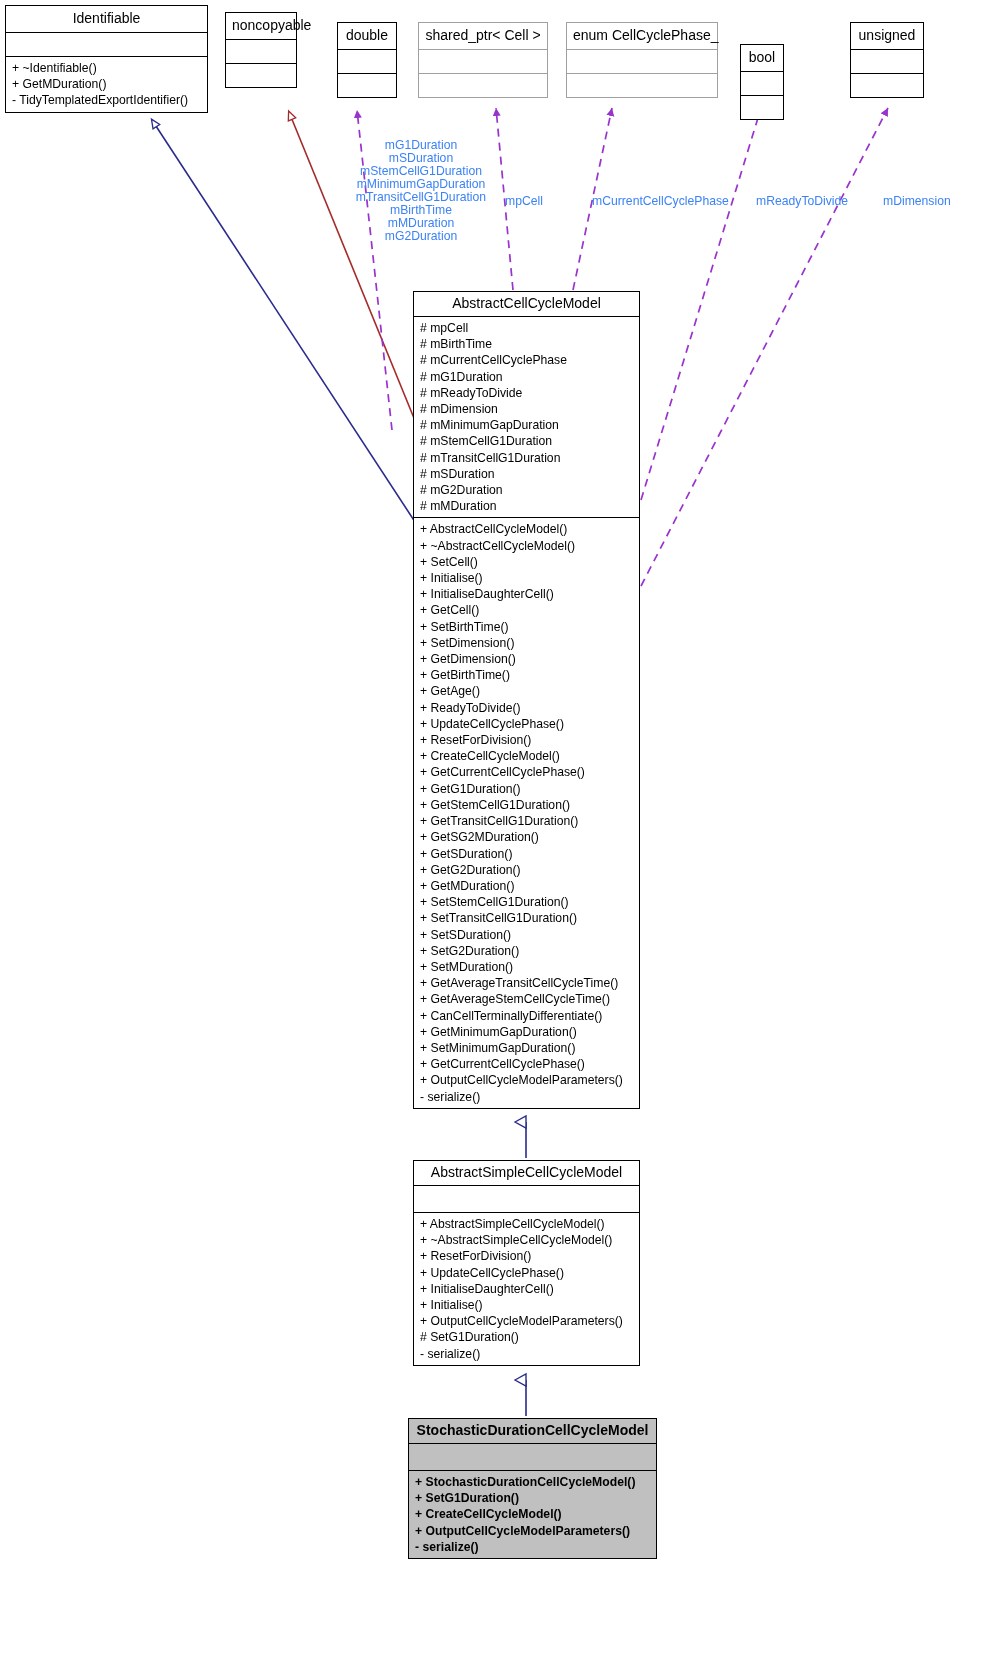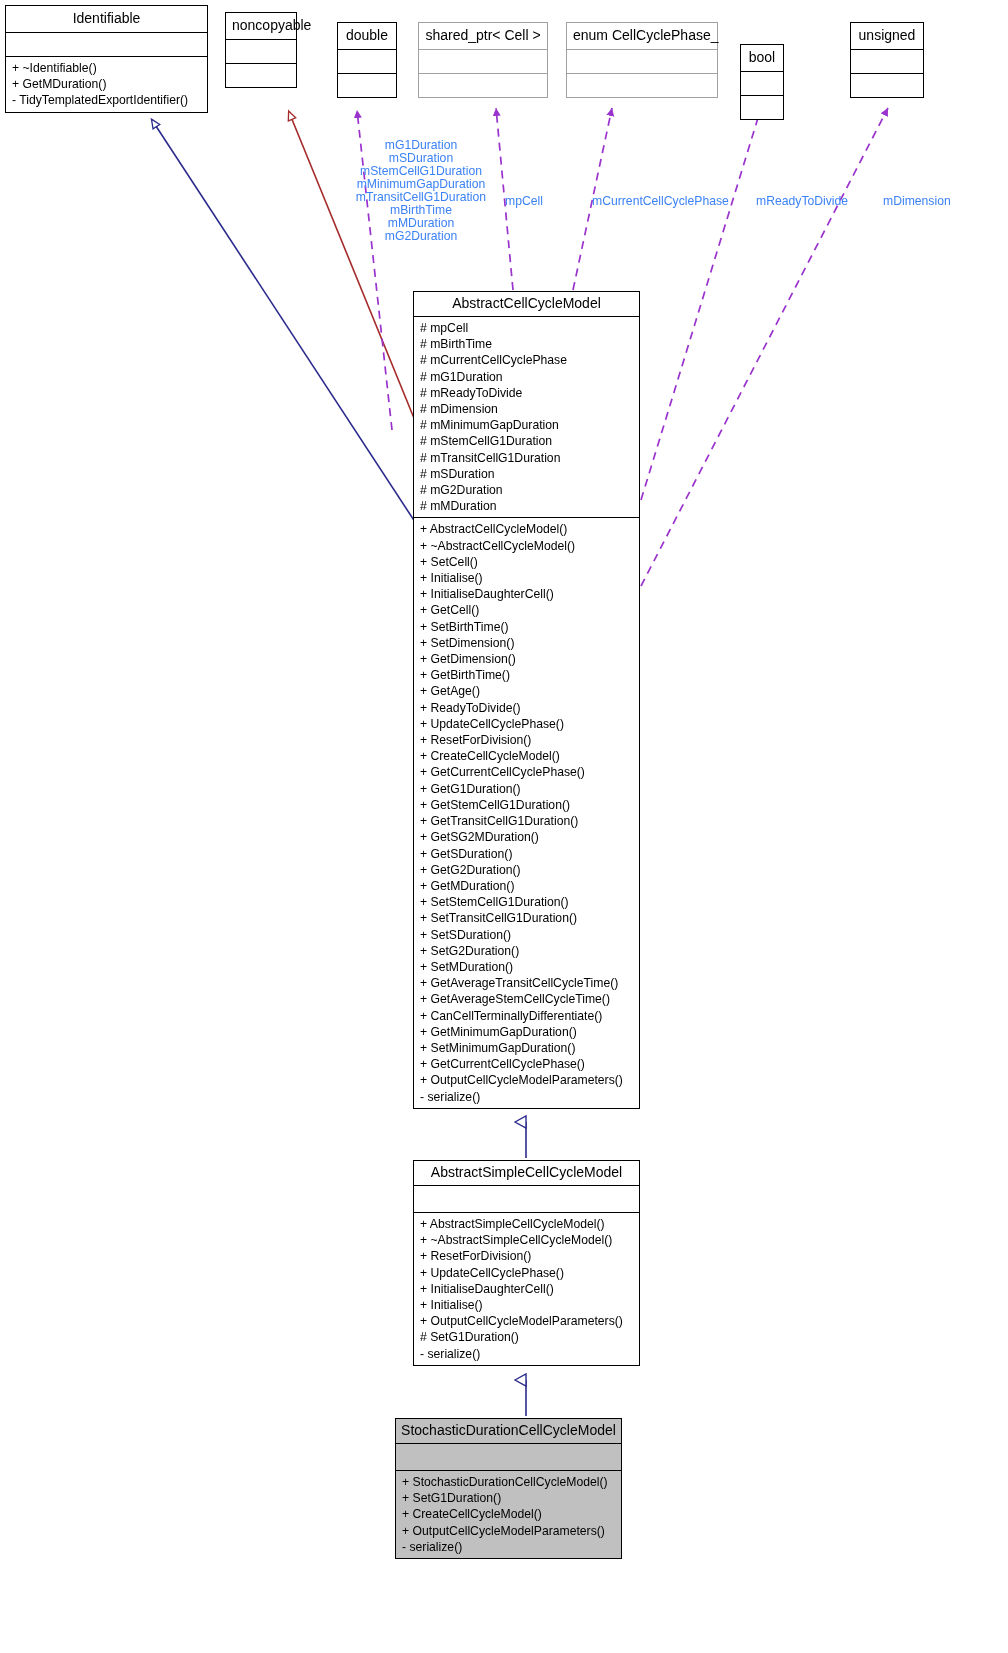--- a/index.html
+++ b/index.html
@@ -244,21 +244,21 @@
       <div class="row">+ ResetForDivision()</div>
       <div class="row">+ UpdateCellCyclePhase()</div>
       <div class="row">+ InitialiseDaughterCell()</div>
       <div class="row">+ Initialise()</div>
       <div class="row">+ OutputCellCycleModelParameters()</div>
       <div class="row"># SetG1Duration()</div>
       <div class="row">- serialize()</div>
     </div>
   </div>
 
-  <div class="umlbox filled" style="left:395px;top:1418px;width:227px;">
+  <div class="umlbox filled" style="left:408px;top:1418px;width:249px;font-weight:bold;">
     <div class="title">StochasticDurationCellCycleModel</div>
     <div class="sep"></div>
     <div class="attrs emptyband"></div>
     <div class="sep"></div>
     <div class="ops">
       <div class="row">+ StochasticDurationCellCycleModel()</div>
       <div class="row">+ SetG1Duration()</div>
       <div class="row">+ CreateCellCycleModel()</div>
       <div class="row">+ OutputCellCycleModelParameters()</div>
       <div class="row">- serialize()</div>

